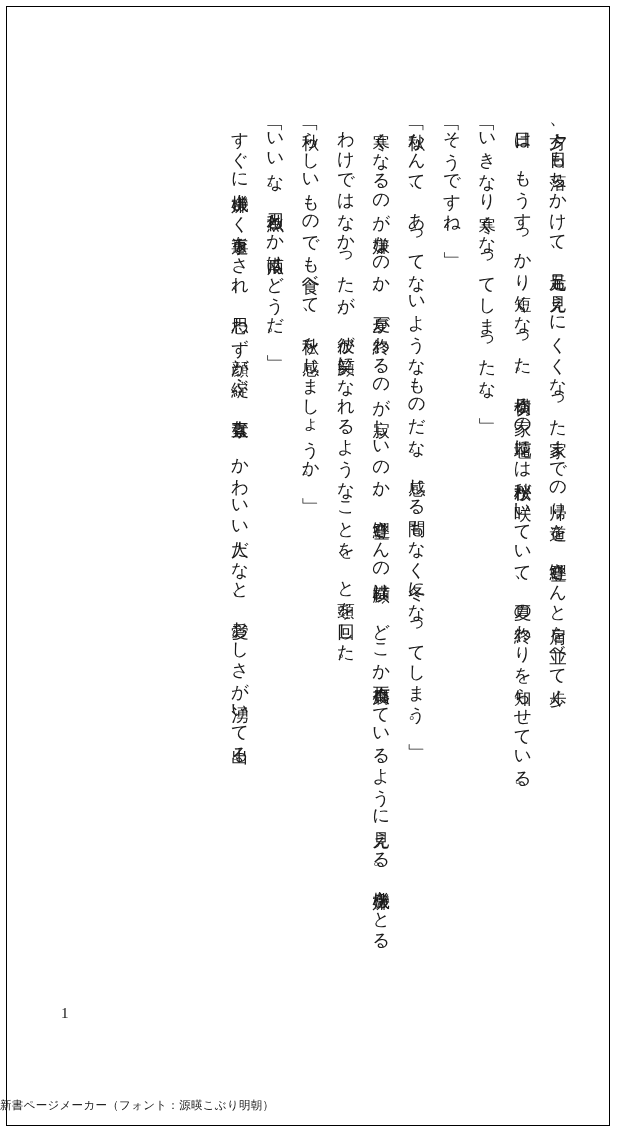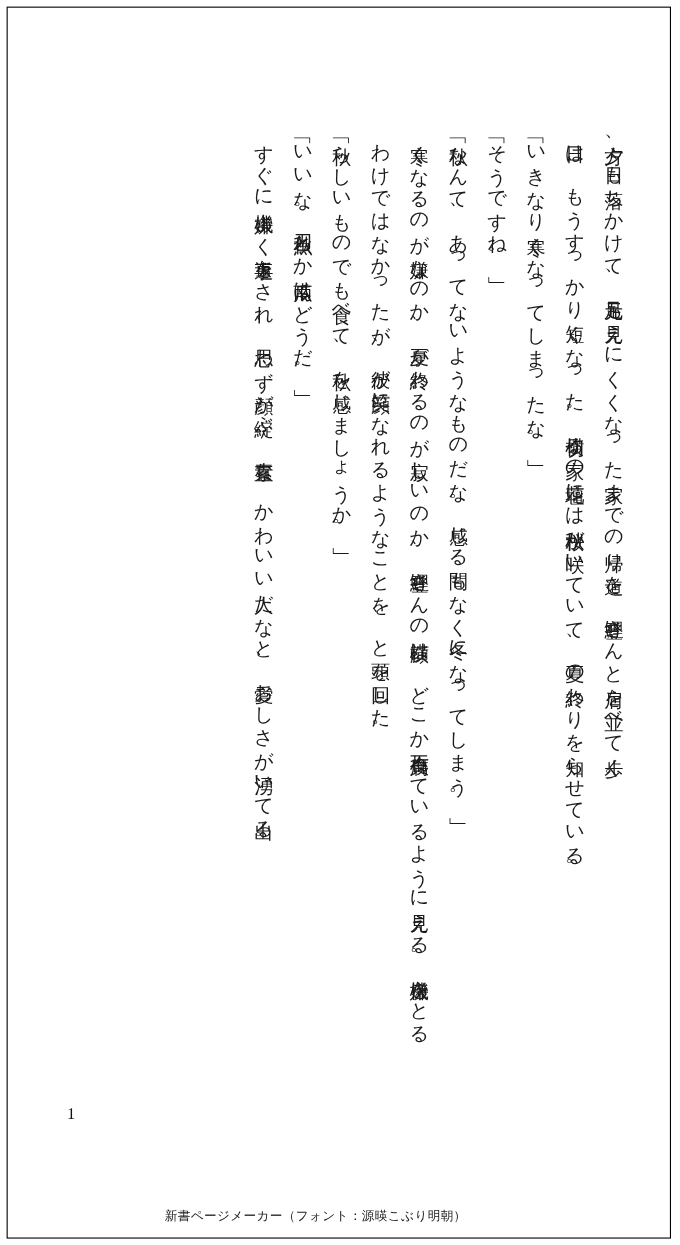--- a/index.html
+++ b/index.html
@@ -62,21 +62,20 @@
     color: #111111;
     letter-spacing: 0;
   }
 
   
   .footer-credit {
     position: absolute;
     left: 0;
     top: 1098px;
     width: 574px;
-    text-align: center;
     font-size: 11.5px;
     font-family: "Liberation Serif", "DejaVu Serif", serif;
     color: #1a1a1a;
     letter-spacing: 0.3px;
   }
 </style>
 </head>
 <body>
 
 <div class="page-frame">

